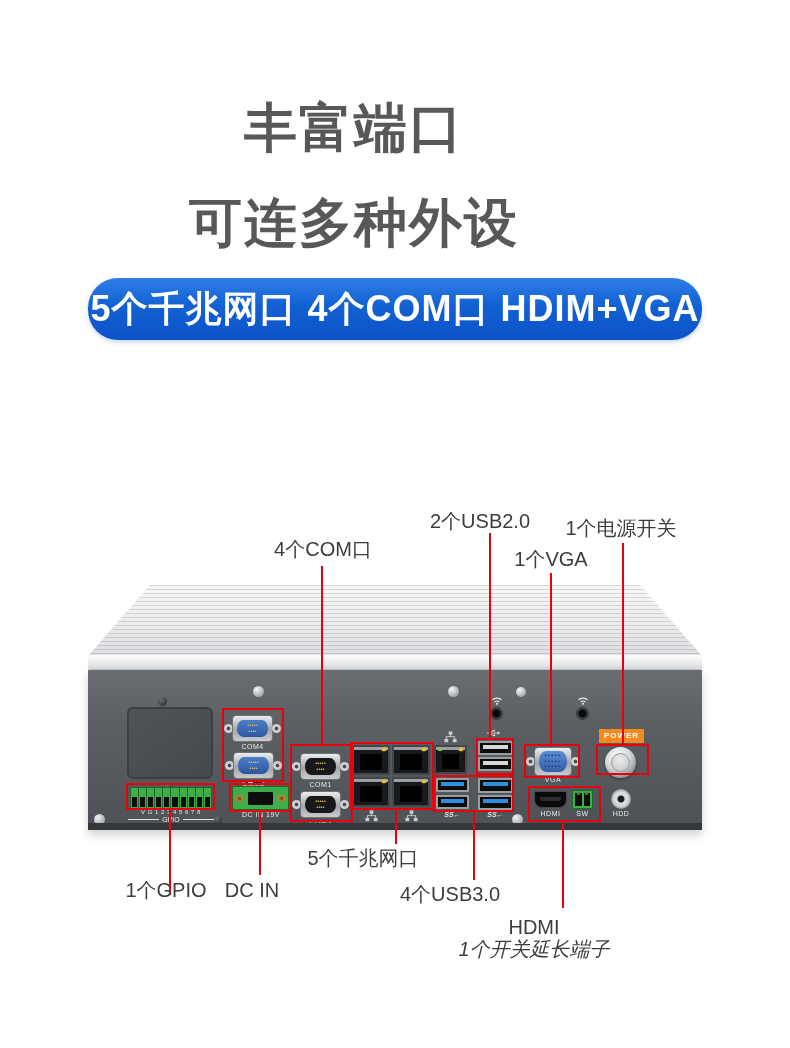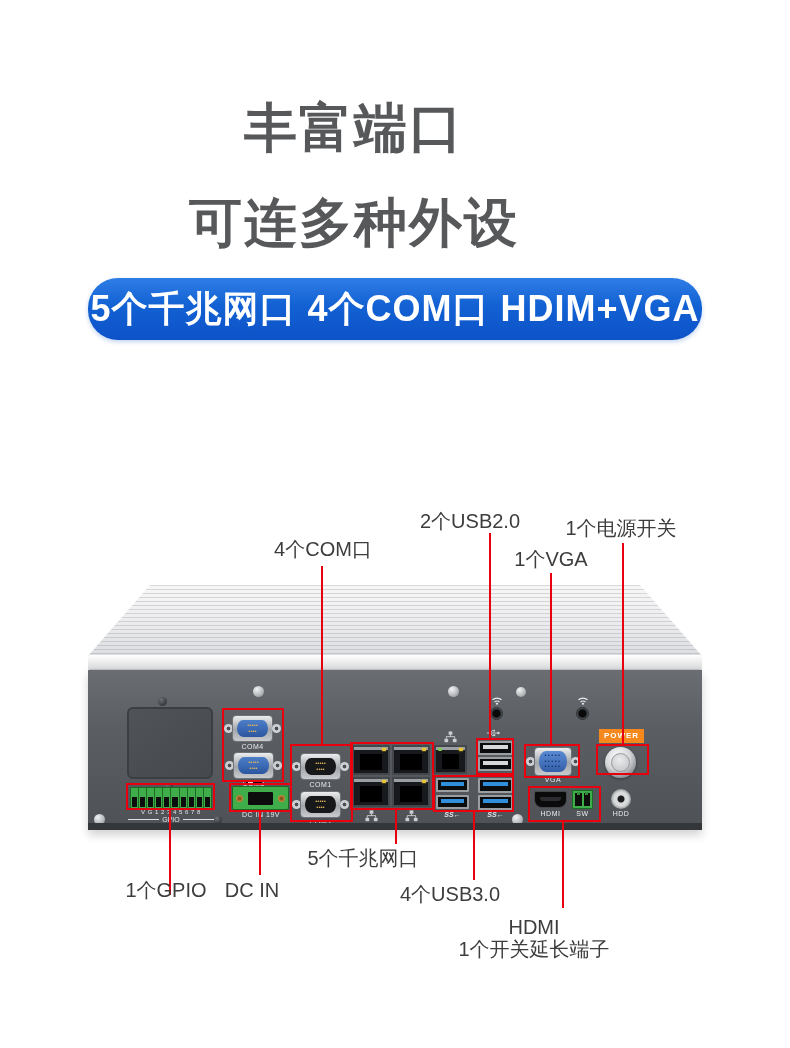--- a/index.html
+++ b/index.html
@@ -355,23 +355,23 @@
   <div class="cl" style="left:489px;top:38px;height:205px;"></div>
   <div class="cl" style="left:550px;top:78px;height:171px;"></div>
   <div class="cl" style="left:622px;top:48px;height:201px;"></div>
   <div class="cl" style="left:395px;top:315px;height:34px;"></div>
   <div class="cl" style="left:473px;top:317px;height:68px;"></div>
   <div class="cl" style="left:259px;top:317px;height:63px;"></div>
   <div class="cl" style="left:169px;top:315px;height:85px;"></div>
   <div class="cl" style="left:562px;top:327px;height:86px;"></div>
 
   <div class="clabel" style="left:323px;top:43px;">4个COM口</div>
-  <div class="clabel" style="left:470px;top:15px;">2个USB2.0</div>
+  <div class="clabel" style="left:480px;top:15px;">2个USB2.0</div>
   <div class="clabel" style="left:621px;top:22px;">1个电源开关</div>
   <div class="clabel" style="left:551px;top:53px;">1个VGA</div>
   <div class="clabel" style="left:363px;top:352px;">5个千兆网口</div>
   <div class="clabel" style="left:450px;top:388px;">4个USB3.0</div>
   <div class="clabel" style="left:252px;top:384px;">DC IN</div>
   <div class="clabel" style="left:166px;top:384px;">1个GPIO</div>
   <div class="clabel" style="left:534px;top:421px;">HDMI</div>
-  <div class="clabel" style="left:534px;top:443px;">1个开关延长端子</div>
+  <div class="clabel" style="left:534px;top:443px;font-style:italic;">1个开关延长端子</div>
 
 </div>
 
 </body></html>

